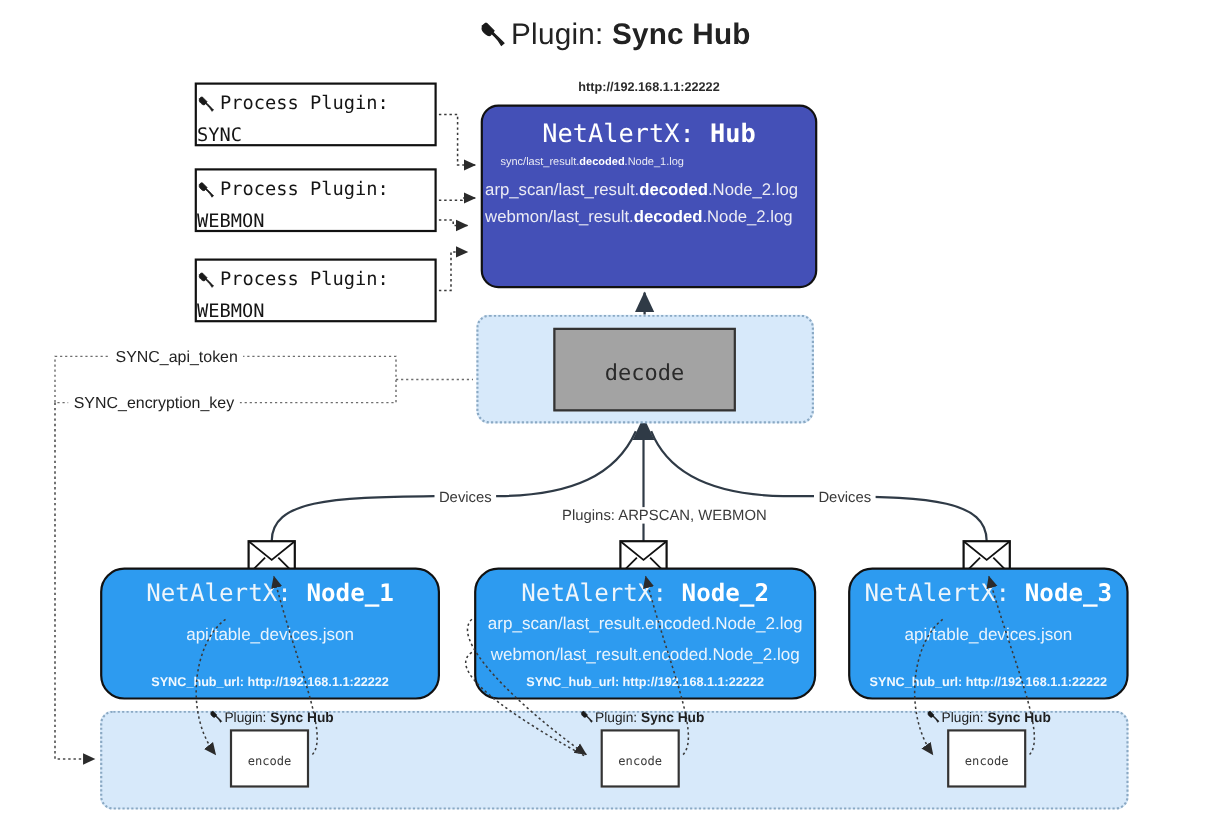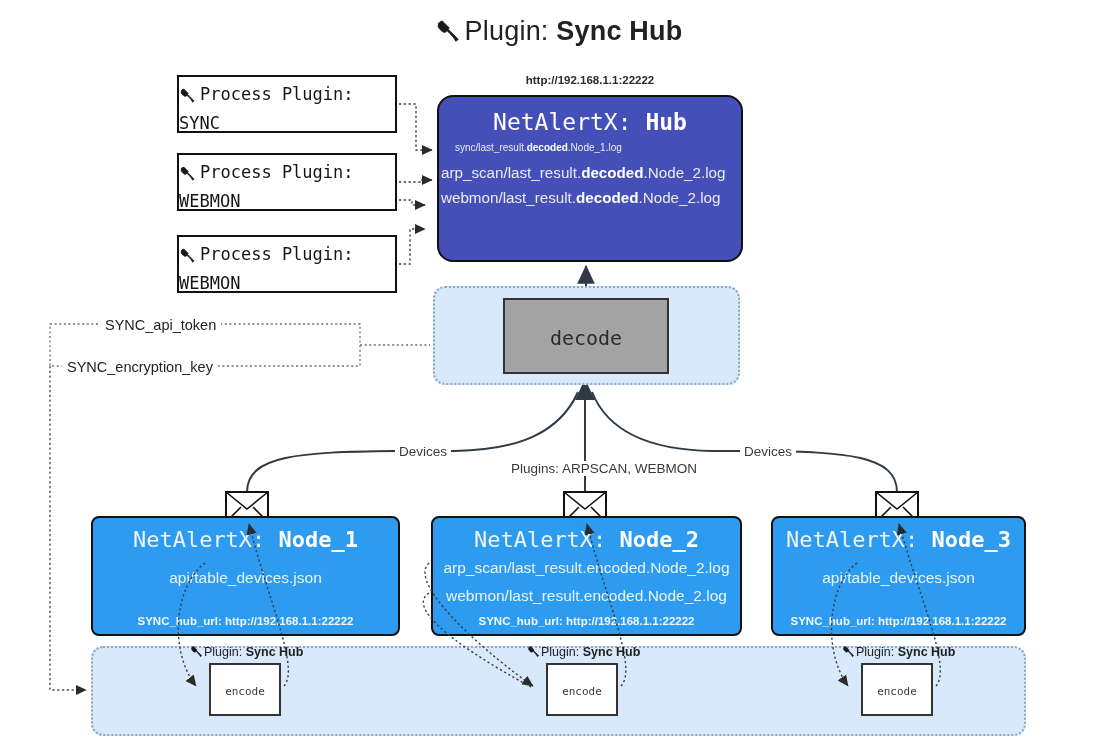--- a/index.html
+++ b/index.html
@@ -56,21 +56,21 @@
       font-family:"DejaVu Sans Mono","Liberation Mono",monospace;color:#2a2a2a;}
 
   
   .edgelabel{position:absolute;background:#fff;padding:0 4px;font-size:13.5px;color:#3a3a3a;
       white-space:nowrap;}
   #lb-dev1{left:395px;top:444px;}
   #lb-dev2{left:740px;top:444px;}
   #lb-plugins{left:507px;top:461px;}
 
   
-  .nbox{background:#2d9bf0;border:2.6px solid #111;border-radius:8px;}
+  .nbox{background:#2d9bf0;border:2.6px solid #111;border-radius:22px;}
   #node1{left:91px;top:516px;width:309px;height:120px;}
   #node2{left:431px;top:516px;width:311px;height:120px;}
   #node3{left:771px;top:516px;width:255px;height:120px;}
   .ntitle{text-align:center;margin-top:9px;font-size:22px;
      font-family:"DejaVu Sans Mono","Liberation Mono",monospace;color:#eef5fb;}
   .ntitle b{font-weight:700;color:#fff;}
   .nline{text-align:center;color:#eaf4fd;font-size:15.5px;line-height:24px;white-space:nowrap;}
   .nurl{position:absolute;left:0;width:100%;bottom:7px;text-align:center;
      font-size:11.5px;font-weight:700;color:#f0f8ff;white-space:nowrap;}
   #node1 .nline{margin-top:14px;}

